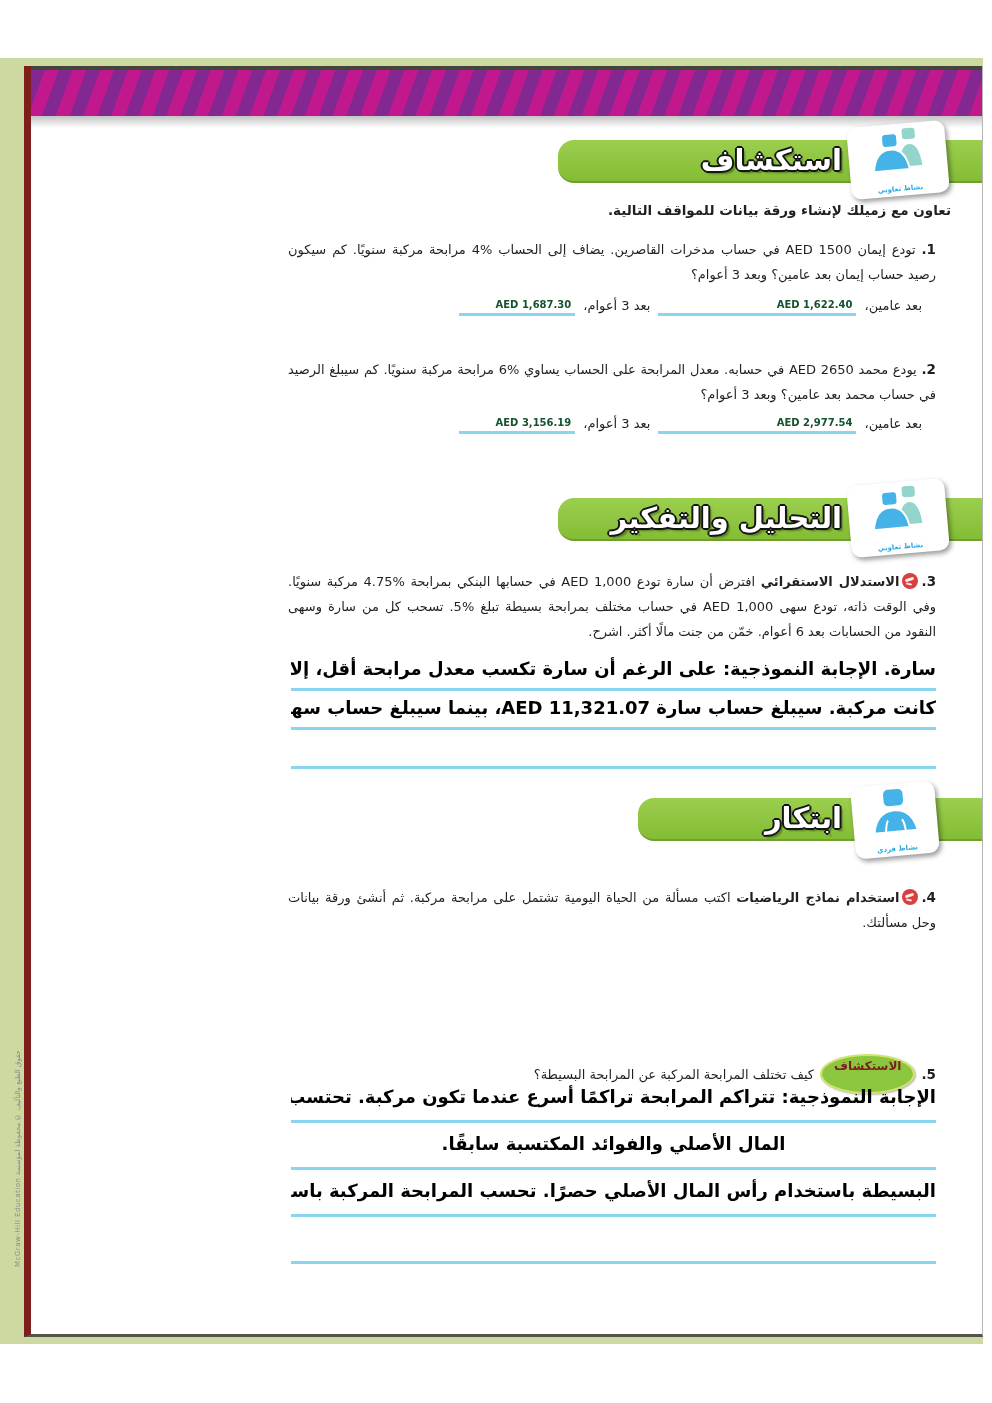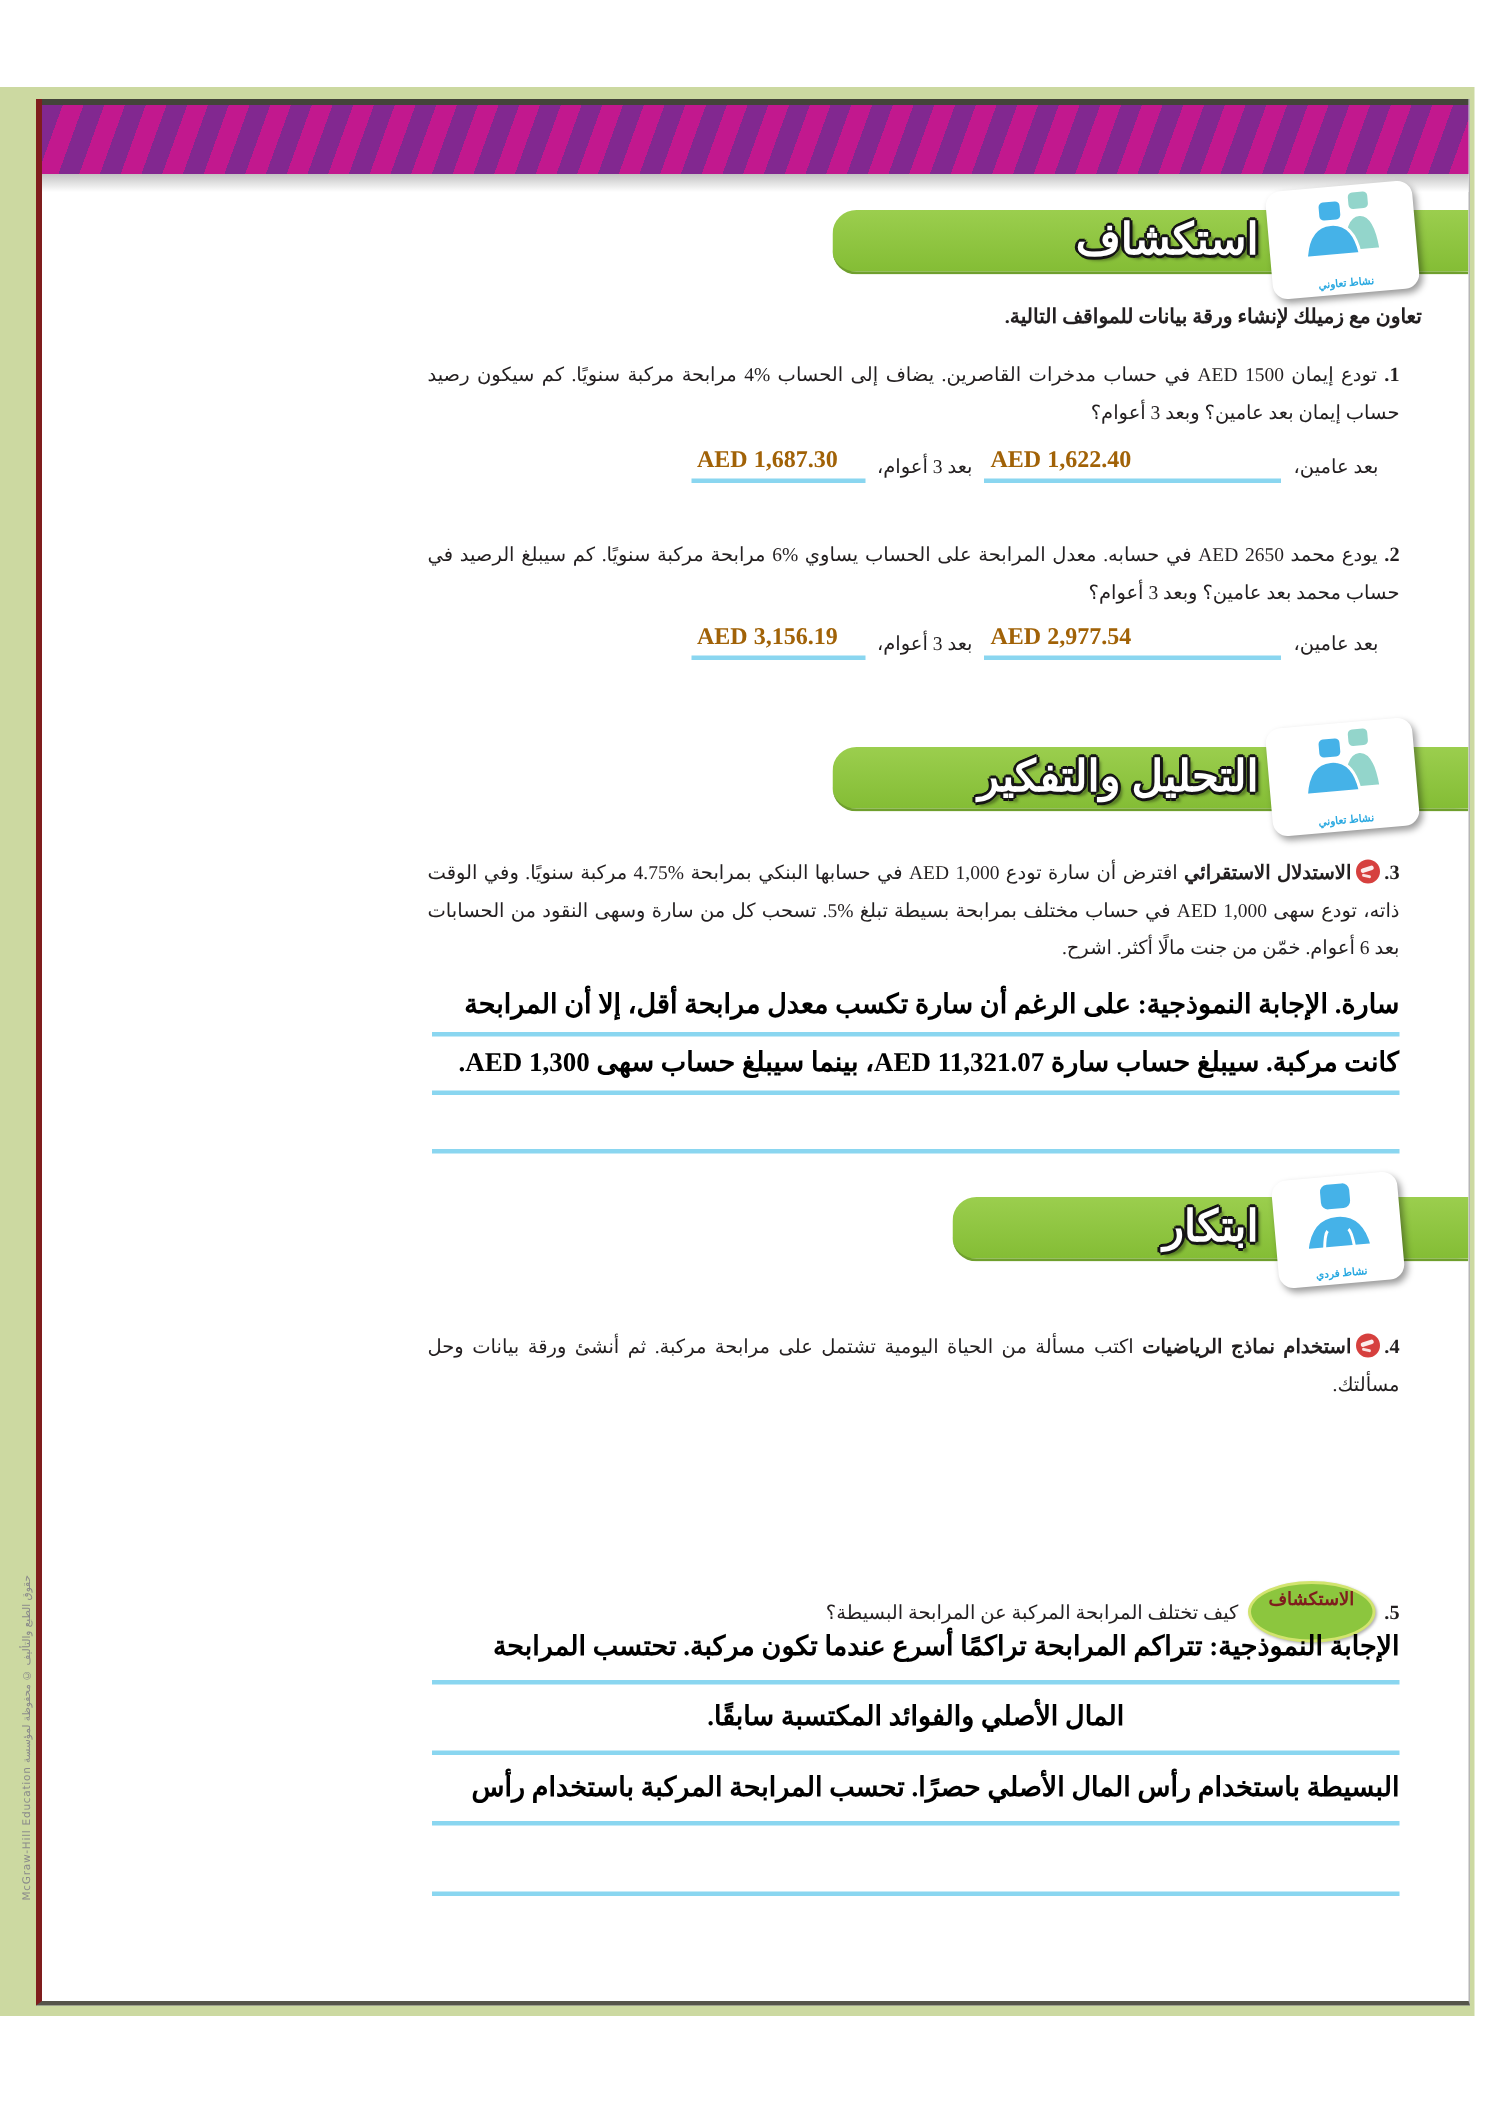--- a/index.html
+++ b/index.html
@@ -2,21 +2,21 @@
 <html lang="ar"><head>
 <meta charset="utf-8">
 <style>
   html,body{margin:0;padding:0;background:#ffffff;}
   body{font-family:"DejaVu Sans",sans-serif;width:992px;height:1403px;position:relative;overflow:hidden;color:#231f20;}
 
   
   .green-frame{position:absolute;left:0;top:58px;width:983px;height:1286px;background:#ccd9a1;}
   
   .page{position:absolute;left:24px;top:66px;width:951px;height:1268px;background:#ffffff;
-        border-left:4px solid #7f1d1d;border-bottom:3px solid #55544a;border-right:1px solid #b5b5b5;font-family:Liberation Serif, serif;}
+        border-left:7px solid #7f1d1d;border-bottom:3px solid #55544a;border-right:1px solid #b5b5b5;}
 
   
   .stripes{position:absolute;left:0;top:0;width:100%;height:46px;border-top:4px solid #44443a;
            background:repeating-linear-gradient(110deg,#822890 0 13px,#c2188e 13px 26px);}
   .stripes-fade{position:absolute;left:0;top:50px;width:100%;height:12px;
                 background:linear-gradient(#c3c3c3,#ffffff);}
 
   
   .banner{position:absolute;right:0;height:41px;background:linear-gradient(#9bce4e,#84bd35);
           border-radius:16px 0 0 16px;border-bottom:2px solid #6f9f2d;direction:rtl;
@@ -44,22 +44,22 @@
   .std-icon{display:inline-block;width:16px;height:16px;background:#d6403e;border-radius:50%;
             vertical-align:-3px;margin:0 3px;position:relative;}
   .std-icon::before{content:"";position:absolute;left:3px;top:5px;width:9px;height:3px;background:#ffffff;
             border-radius:2px;transform:rotate(-18deg);opacity:.9;}
   .std-icon::after{content:"";position:absolute;left:4px;top:10px;width:6px;height:2px;background:#ffffff;
             border-radius:2px;transform:rotate(12deg);opacity:.85;}
 
   
   .ans-row{position:absolute;direction:rtl;display:flex;align-items:flex-end;font-size:13px;}
   .ans-row .lbl{padding-bottom:3px;white-space:nowrap;}
-  .field{border-bottom:3px solid #8ad6f0;text-align:left;color:#a16207;font-weight:bold;
-         font-size:16px;padding:0 4px 3px;margin:0 8px;white-space:nowrap;}
+  .field{border-bottom:3px solid #8ad6f0;text-align:right;color:#14532d;font-weight:bold;
+         font-size:10px;padding:0 4px 3px;margin:0 8px;white-space:nowrap;}
   .w195{min-width:190px;} .w120{min-width:108px;}
 
   
   .ans-block{position:absolute;right:46px;width:645px;direction:rtl;}
   .ans-line{height:36px;line-height:34px;border-bottom:3px solid #8ad6f0;color:#000000;
             font-weight:bold;font-size:18px;text-align:right;white-space:nowrap;overflow:hidden;}
   .ans-line.center{text-align:center;}
   .tall .ans-line{height:44px;line-height:42px;}
 
   

